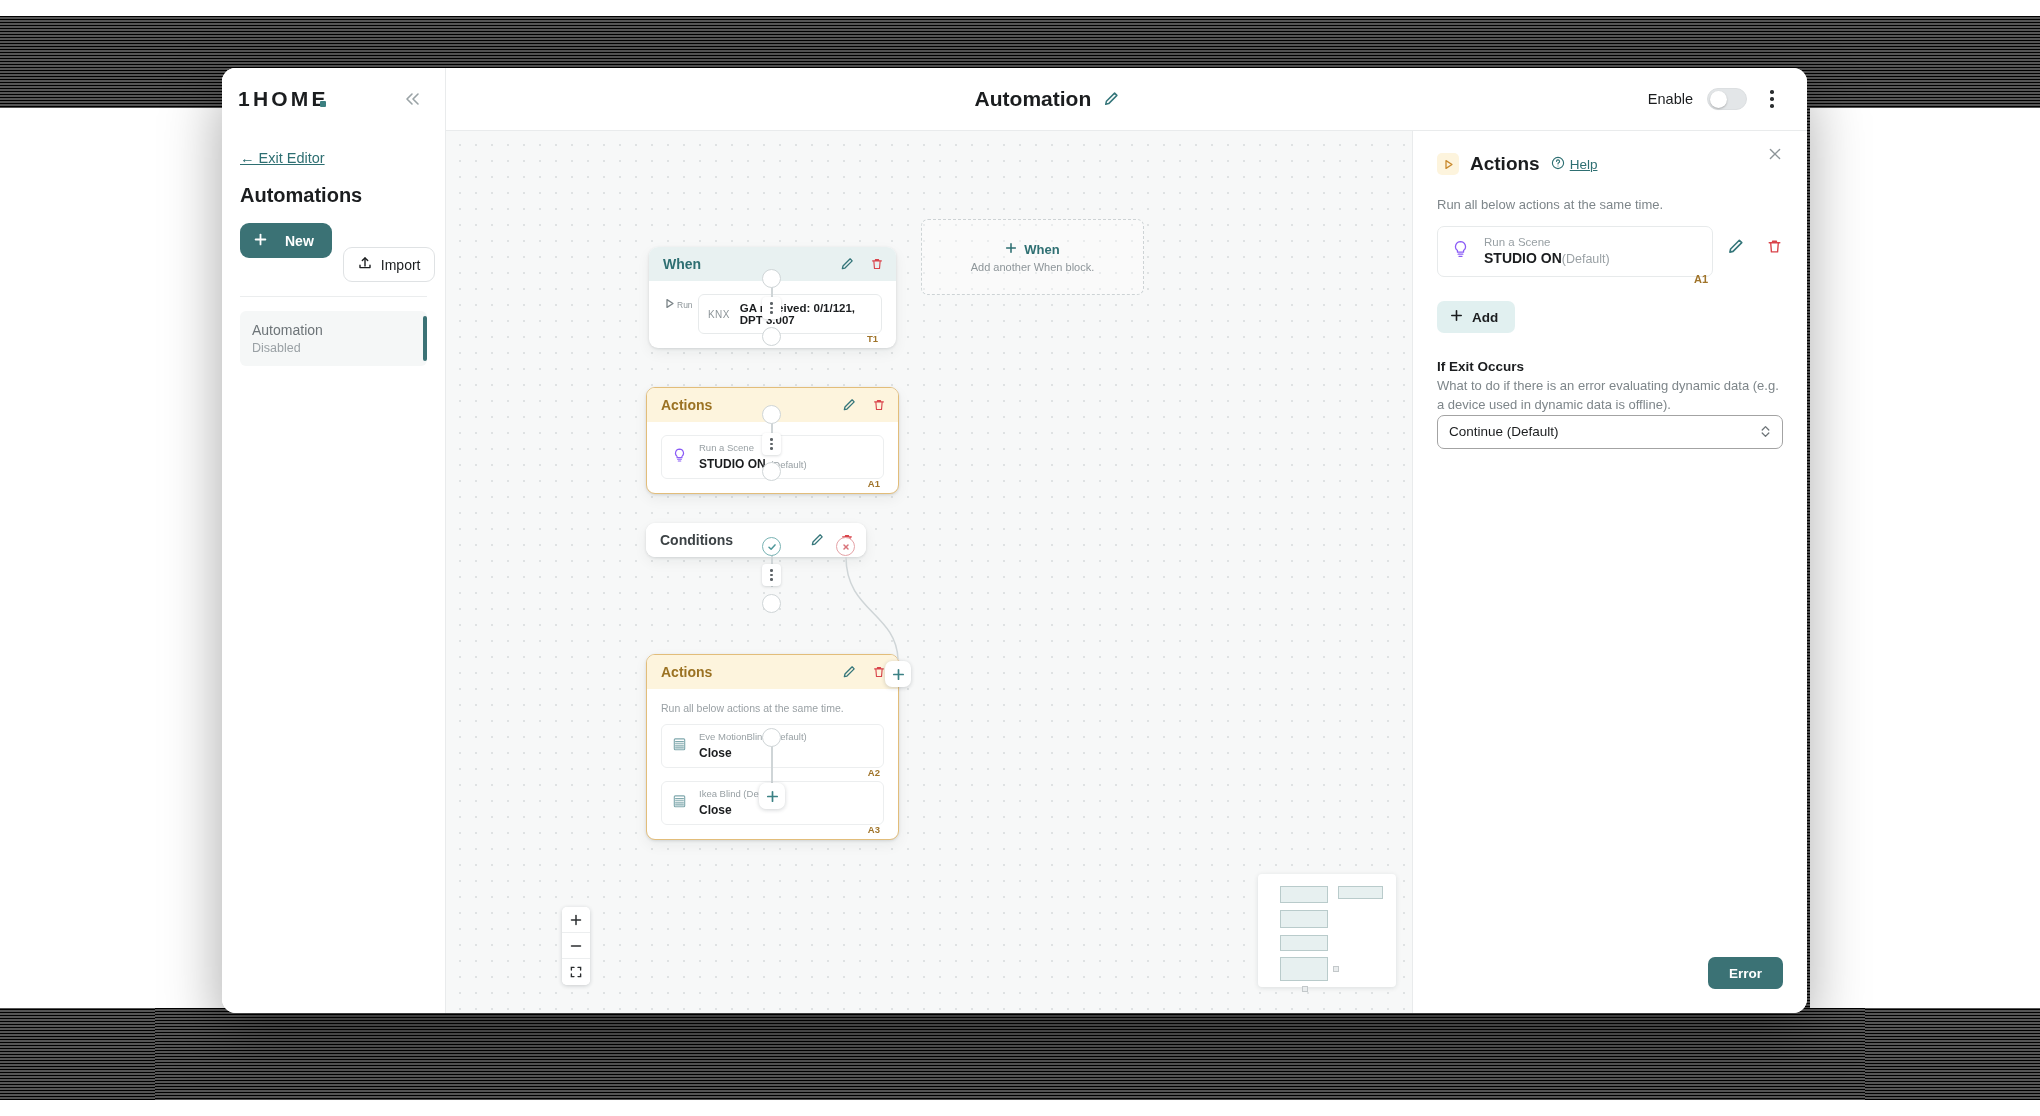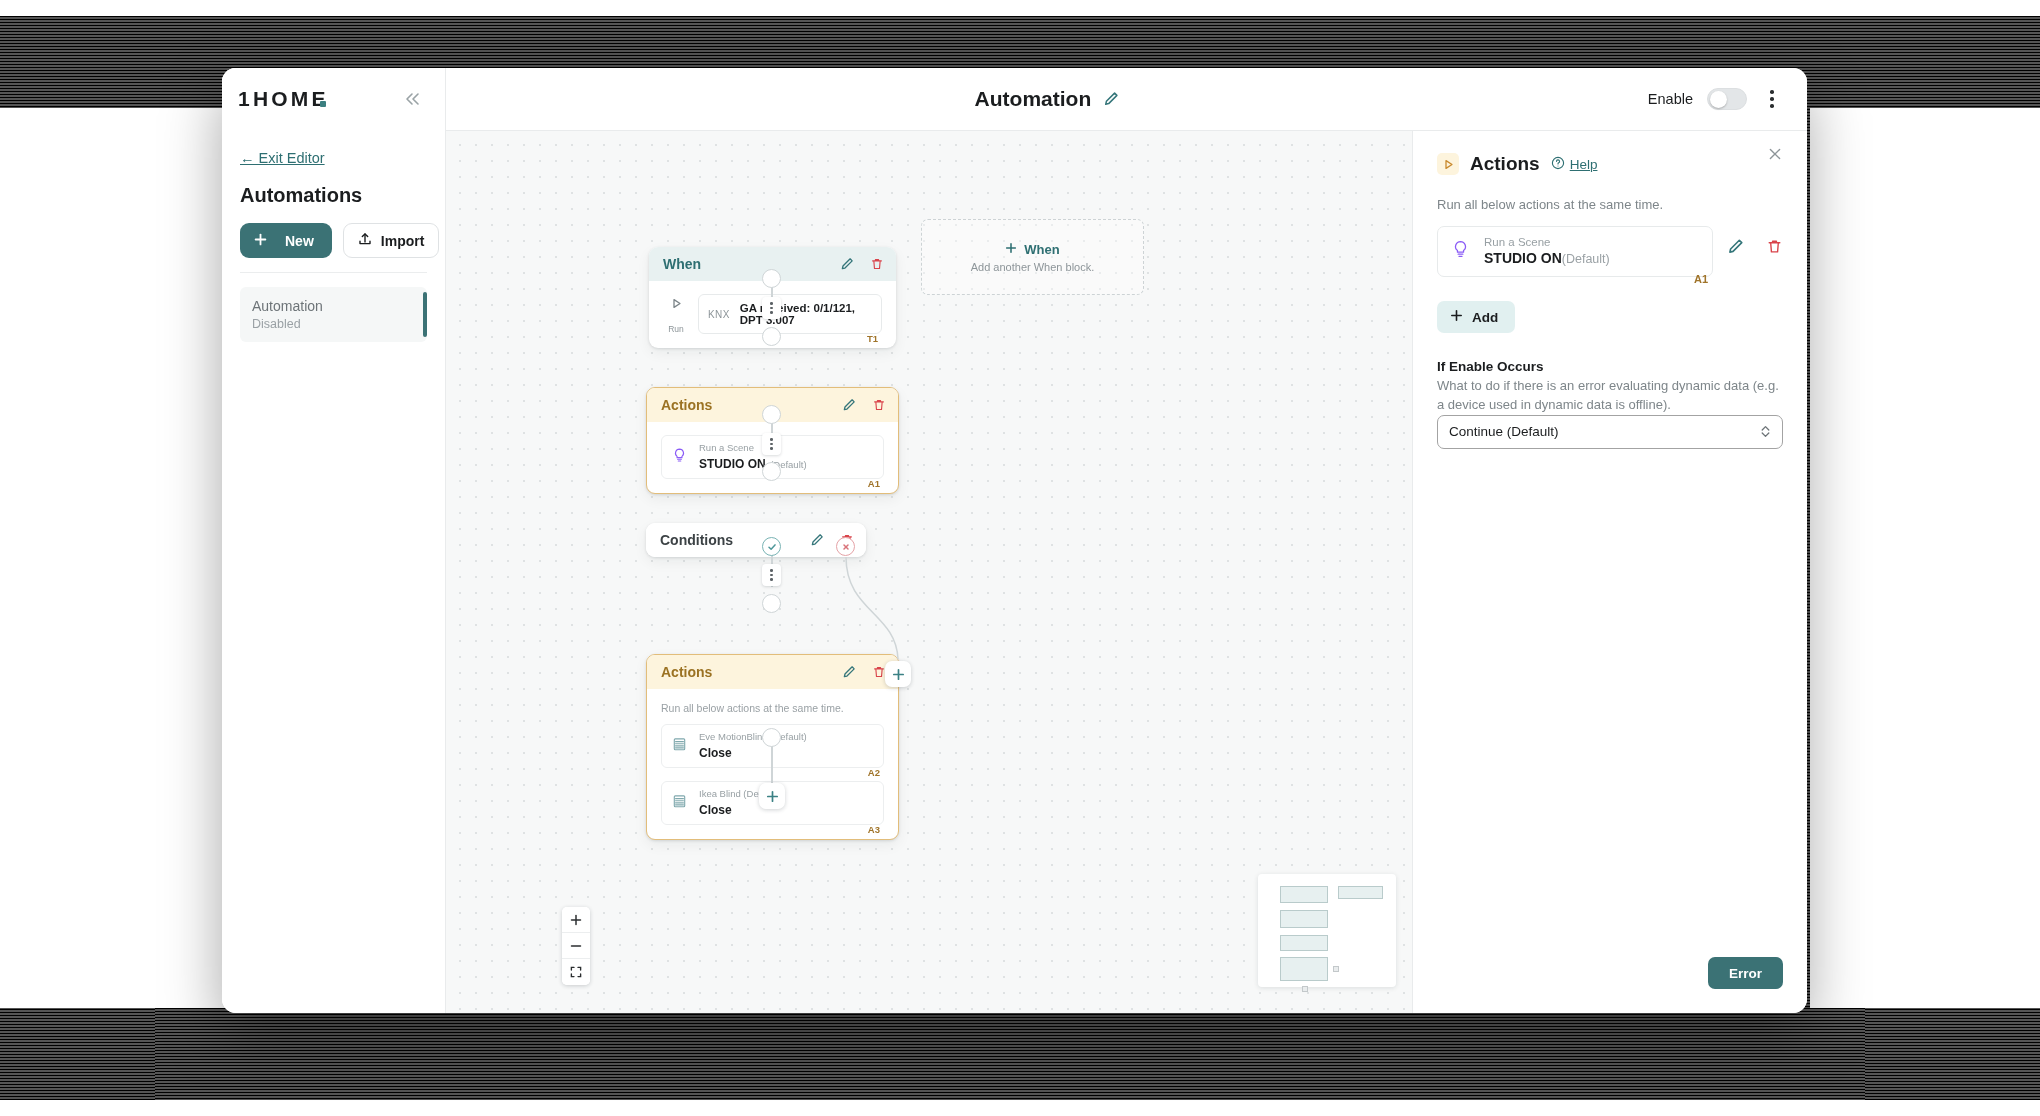--- a/index.html
+++ b/index.html
@@ -103,22 +103,22 @@
   #sidebar-actions { display:flex; gap:11px; margin-bottom:14px; }
   #new-button {
     background:#3b7275; color:#fff; border:none; border-radius:9px;
     height:35px; padding:0 18px 0 14px;
     font-size:14px; font-weight:bold;
     display:flex; align-items:center; gap:18px; cursor:pointer;
   }
   #import-button {
     background:#fff; color:#1b1d1f; border:1px solid #dfe2e4; border-radius:9px;
     height:35px; padding:0 14px;
-    font-size:14px; font-weight:bold;
-    display:flex; align-items:center; gap:9px; cursor:pointer;
+    font-size:14px; font-weight:normal;
+    display:flex; align-items:center; gap:9px; cursor:pointer;margin-top:24px;
   }
   #sidebar-divider { height:1px; background:#ebedee; margin:0 0 14px 0; }
   #automation-item {
     background:#f5f7f7; border-radius:6px;
     padding:11px 12px; position:relative; overflow:hidden; cursor:pointer;
   }
   #automation-item::after {
     content:""; position:absolute; right:0; top:5px; bottom:5px; width:4px;
     background:#3b7275; border-radius:3px;
   }
@@ -149,21 +149,21 @@
   .node-title { font-size:14px; font-weight:bold; flex:1; }
   .head-icons { display:flex; align-items:center; gap:16px; }
   .icon-btn { display:flex; align-items:center; cursor:pointer; }
   .node-body { padding:13px 14px 14px 14px; }
 
   
   #node-when { left:203px; top:116px; width:247px; }
   #node-when .node-head { background:#e8f1f1; }
   #node-when .node-title { color:#2e6f72; }
   #when-row { display:flex; align-items:flex-start; gap:9px; }
-  #run-stack { width:26px; display:flex; flex-direction:column; align-items:center; gap:10px; padding-top:2px; }
+  #run-stack { width:26px; display:flex; flex-direction:row; align-items:center; gap:1px; padding-top:2px; }
   #run-label { font-size:8.5px; color:#8d9599; }
   .pill-box {
     flex:1; border:1px solid #e7eaeb; border-radius:6px;
     padding:7px 9px; display:flex; align-items:center; gap:10px;
     position:relative; min-height:30px;
   }
   .knx-tag { font-size:10px; color:#8d9599; letter-spacing:.4px; }
   .pill-text { font-size:11.5px; font-weight:bold; color:#1b1d1f; }
   .ref-tag {
     position:absolute; right:3px; bottom:-11px; font-size:9.5px; color:#a0742a; font-weight:bold;
@@ -686,21 +686,21 @@
     <button id="add-action-button">
       <span>
         <svg width="13" height="13" viewBox="0 0 13 13" fill="none" stroke="#1b1d1f" stroke-width="1.6" stroke-linecap="round">
             <line x1="6.5" y1="1.8" x2="6.5" y2="11.2"></line>
             <line x1="1.8" y1="6.5" x2="11.2" y2="6.5"></line>
           </svg>
       </span>
       <span>Add</span>
     </button>
 
-    <div id="if-error-title">If Enable Occurs</div>
+    <div id="if-error-title">If Exit Occurs</div>
     <div id="if-error-desc">What to do if there is an error evaluating dynamic data (e.g. a device used in dynamic data is offline).</div>
 
     <div id="error-select">
       <span>Continue (Default)</span>
       <span style="margin-left:auto;display:flex;align-items:center;">
         <svg width="11" height="15" viewBox="0 0 11 15" fill="none" stroke="#6d7478" stroke-width="1.3" stroke-linecap="round" stroke-linejoin="round">
             <polyline points="2.2,6 5.5,2.6 8.8,6"></polyline>
             <polyline points="2.2,9 5.5,12.4 8.8,9"></polyline>
           </svg>
       </span>

